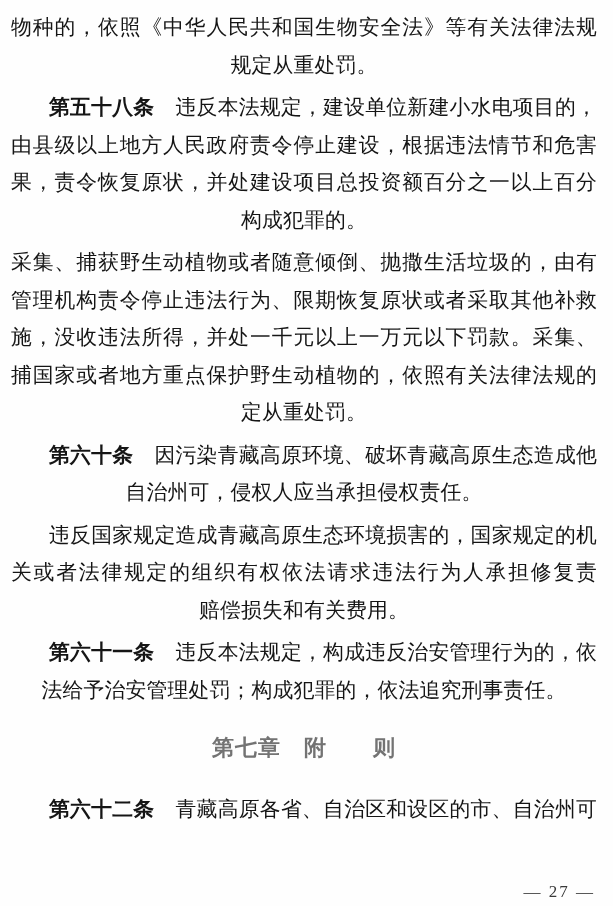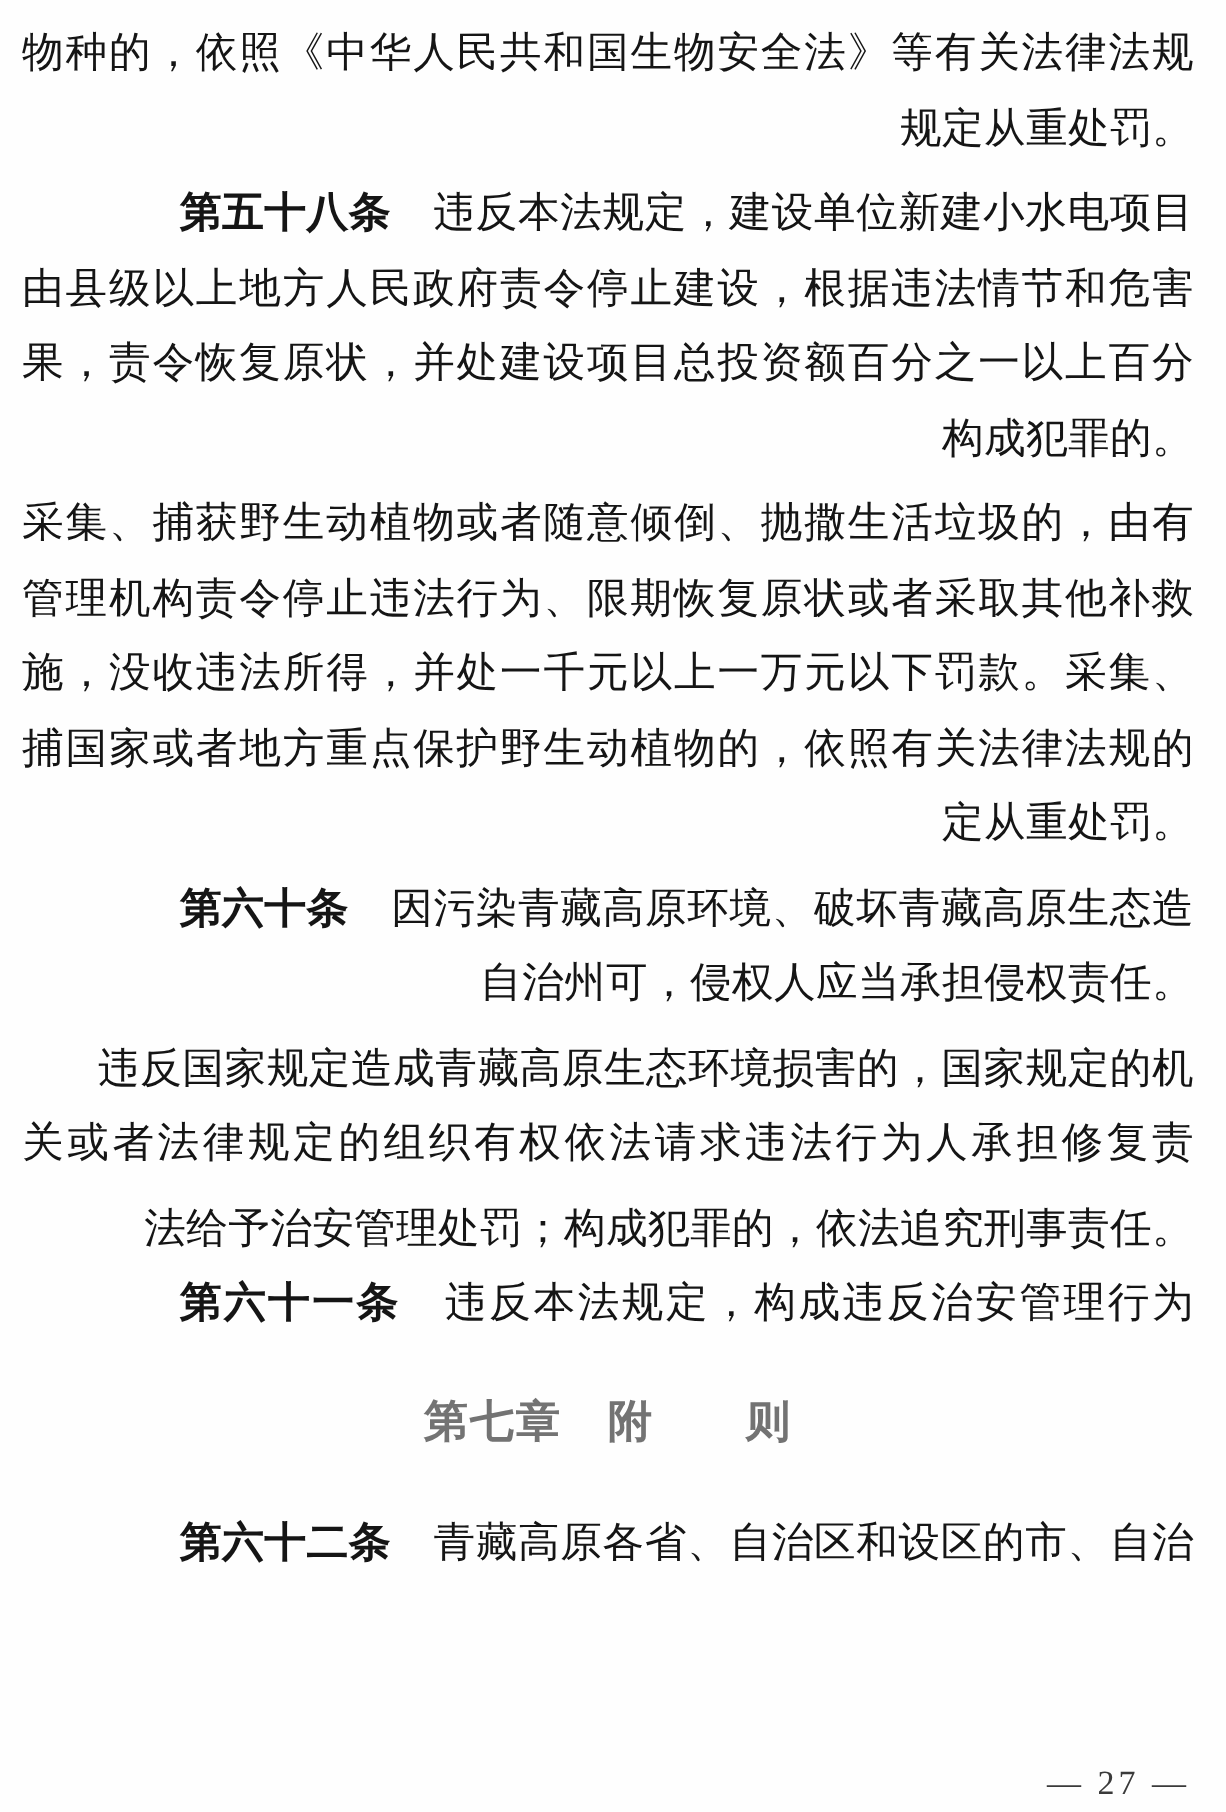--- a/index.html
+++ b/index.html
@@ -20,34 +20,33 @@
   }
   .para {
     margin: 0 0 5px 0;
   }
   .line {
     font-size: 20.8px;
     line-height: 37.5px;
     height: 37.5px;
     overflow: hidden;
     letter-spacing: 0.2px;
-    text-align: right;
+    text-align: center;
   }
   .line.full {
     text-align: justify;
     text-align-last: justify;
     text-justify: inter-character;
   }
   .line.indent {
     text-indent: 38px;
   }
   .line b {
     font-weight: 700;
     font-family: "Liberation Sans", sans-serif;
-    margin-left: 41px;
   }
   .chapter {
     font-weight: 700;
     font-family: "Liberation Sans", sans-serif;
     font-size: 22px;
     line-height: 40px;
     height: 40px;
     text-align: center;
     letter-spacing: 1px;
     margin: 20px 0 22px 0;
@@ -86,24 +85,25 @@
         <div class="line full">捕国家或者地方重点保护野生动植物的，依照有关法律法规的规</div>
         <div class="line">定从重处罚。</div>
       </div>
       <div class="para">
         <div class="line full indent"><b>第六十条</b>　因污染青藏高原环境、破坏青藏高原生态造成他</div>
         <div class="line">自治州可，侵权人应当承担侵权责任。</div>
       </div>
       <div class="para">
         <div class="line full indent">违反国家规定造成青藏高原生态环境损害的，国家规定的机</div>
         <div class="line full">关或者法律规定的组织有权依法请求违法行为人承担修复责任、</div>
+        <div class="line">赔偿损失和有关费用。</div>
       </div>
       <div class="para">
+        <div class="line full indent"><b>第六十一条</b>　违反本法规定，构成违反治安管理行为的，依</div>
         <div class="line">法给予治安管理处罚；构成犯罪的，依法追究刑事责任。</div>
-        <div class="line full indent"><b>第六十一条</b>　违反本法规定，构成违反治安管理行为的，依</div>
       </div>
       <div class="chapter">第七章　附　　则</div>
       <div class="para">
         <div class="line full indent"><b>第六十二条</b>　青藏高原各省、自治区和设区的市、自治州可</div>
       </div>
     </div>
   <div class="pageno">— 27 —</div>
 </div>
 
 </body></html>

